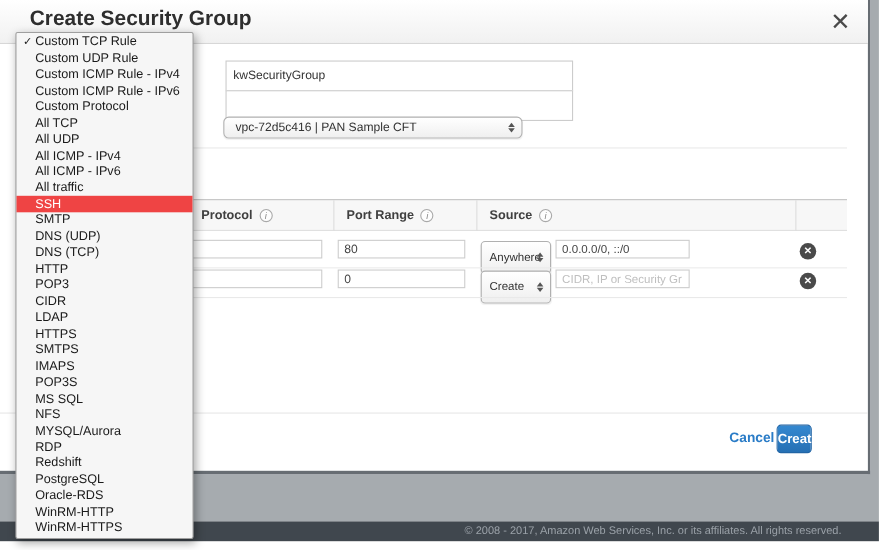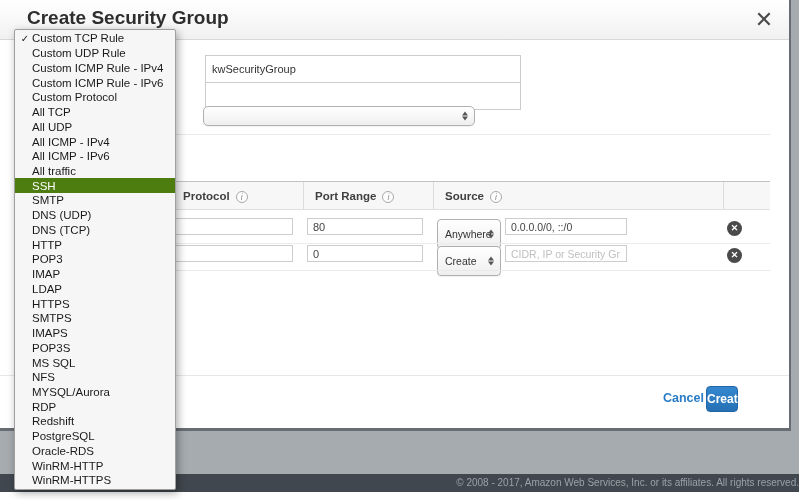--- a/index.html
+++ b/index.html
@@ -6,21 +6,21 @@
   html,body { width:799px; height:500px; }
   body {
     position:relative; overflow:hidden; background:#ffffff;
     font-family:"Liberation Sans", sans-serif; color:#333;
   }
   
   .console-bg { position:absolute; left:0; top:0; width:799px; height:474px; background:#a6abaf; }
   .page-footer-bar {
     position:absolute; left:0; top:474px; width:799px; height:18px;
     background:#40474e; color:#9aa1a8; font-size:10px; line-height:18px;
-    text-align:right; 
+    text-align:right; padding-right:34px;
   }
   
   .modal {
     position:absolute; left:0; top:0; width:791px; height:431px; background:#ffffff;
     border-right:2px solid #676d73; border-bottom:3px solid #676d73;
   }
   .modal-header {
     position:absolute; left:0; top:0; width:100%; height:40px;
     background:linear-gradient(#ffffff,#f1f1f1); border-bottom:1px solid #d7d7d7;
   }
@@ -96,41 +96,42 @@
   .dropdown {
     position:absolute; left:14px; top:29px; width:162px; height:461px;
     background:#f6f6f6; border:1px solid #9f9f9f; border-radius:2px;
     box-shadow:2px 3px 9px rgba(0,0,0,0.35); z-index:10;
     display:flex; flex-direction:column; padding:1px 0;
   }
   .dd-item {
     position:relative; flex:1 1 auto; font-size:11.5px; color:#1a1a1a;
     padding-left:17px; display:flex; align-items:center; white-space:nowrap; cursor:pointer;
   }
-  .dd-item.highlight { background:#4d7c0f; color:#ffffff; }
+  .dd-item.highlight { background:#ef4444; color:#ffffff; }
   .dd-check { position:absolute; left:4px; width:12px; font-size:10px; text-align:center; }
 </style>
 </head>
 <body>
 
 <div class="console-bg"></div>
 <div class="page-footer-bar">
   <span>© 2008 - 2017, Amazon Web Services, Inc. or its affiliates. All rights reserved.</span>
 </div>
 
 <div class="modal">
   <div class="modal-header">
     <div class="modal-title">Create Security Group</div>
     <div class="modal-close">✕</div>
   </div>
 
   <input class="txt-input" id="sg-name" value="kwSecurityGroup" style="">
   <input class="txt-input" id="sg-desc" value="" style="">
 
   <div class="mac-select" id="vpc-select">
+    <span>vpc-72d5c416 | PAN Sample CFT</span>
     <span class="stepper">
       <span class="tri-up"></span>
         <span class="tri-down"></span>
     </span>
   </div>
 
   <div class="divider-1"></div>
 
   <div class="tbl-header">
     <div class="th-label" id="th-protocol">
@@ -240,21 +241,21 @@
     <div class="dd-item">
       <span class="dd-check"></span>
       <span>HTTP</span>
     </div>
     <div class="dd-item">
       <span class="dd-check"></span>
       <span>POP3</span>
     </div>
     <div class="dd-item">
       <span class="dd-check"></span>
-      <span>IMAP</span>
+      <span>CIDR</span>
     </div>
     <div class="dd-item">
       <span class="dd-check"></span>
       <span>LDAP</span>
     </div>
     <div class="dd-item">
       <span class="dd-check"></span>
       <span>HTTPS</span>
     </div>
     <div class="dd-item">

